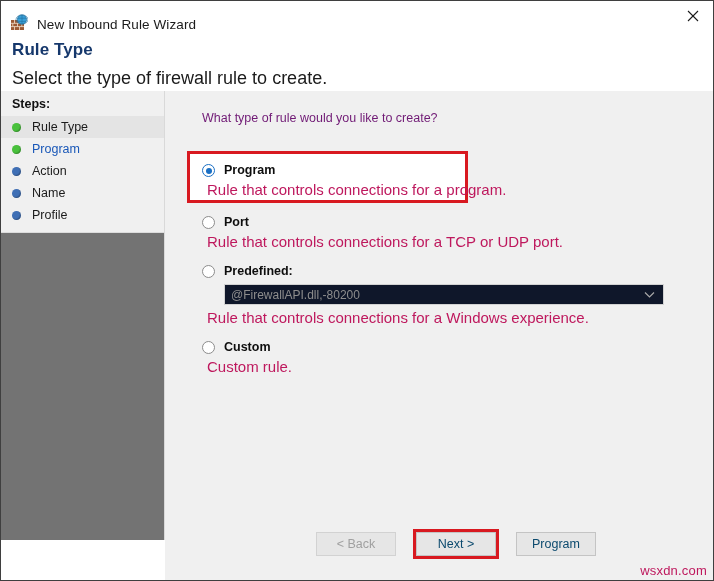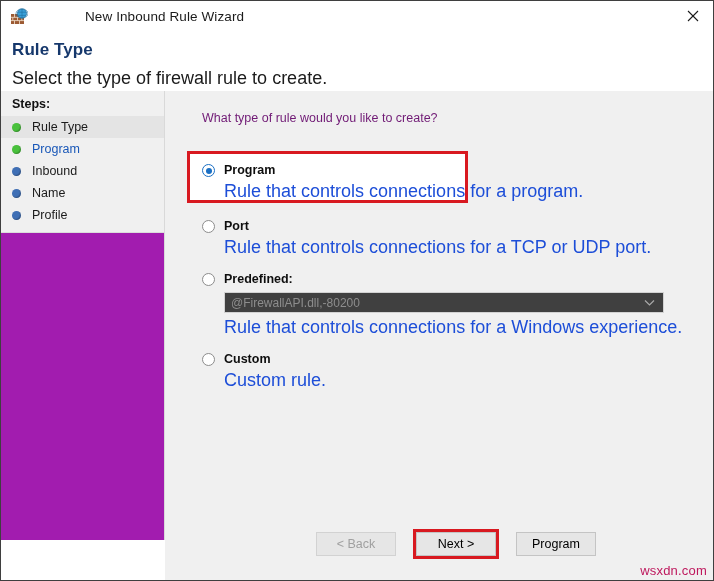--- a/index.html
+++ b/index.html
@@ -22,22 +22,21 @@
   }
 
   
   .titlebar {
     position: absolute;
     left: 0; top: 0;
     width: 714px;
     height: 31px;
     background: #ffffff;
     display: flex;
-    align-items: center;
-    gap: 48px;
+    align-items: flex-end;
   }
   .title-icon {
     margin-left: 9px;
     width: 18px;
     height: 18px;
     position: relative;
     flex: none;
   }
   .title-text {
     margin-left: 9px;
@@ -85,21 +84,21 @@
     position: absolute;
     left: 0; top: 90px;
     width: 712px;
     height: 489px;
   }
   .sidebar {
     position: absolute;
     left: 0; top: 0;
     width: 164px;
     height: 449px;
-    background: #a21caf;
+    background: #737373;
     border-right: 1px solid #d9d9d9;
     box-sizing: border-box;
   }
   .steps-panel {
     position: absolute;
     left: 0; top: 0;
     width: 163px;
     background: #f0f0f0;
     border-bottom: 1px solid #dcdcdc;
     padding-bottom: 6px;
@@ -181,24 +180,24 @@
     border-radius: 50%;
     background: #1a6fc4;
   }
   .option-label {
     font-size: 12.5px;
     font-weight: bold;
     color: #0e0e0e;
     line-height: 14px;
   }
   .option-desc {
-    margin-left: 22px;
+    margin-left: 5px;
     margin-top: 4px;
-    font-size: 18px;
-    color: #1d4ed8;
+    font-size: 15px;
+    color: #be185d;
   }
 
   
   .annot-program {
     position: absolute;
     left: -15px; top: -12px;
     width: 281px;
     height: 52px;
     border: 3px solid #d81920;
     background: #ffffff;
@@ -206,21 +205,21 @@
     z-index: 0;
   }
   .opt-program { position: relative; z-index: 1; padding-bottom: 2px; }
 
   
   .combo {
     margin-left: 22px;
     margin-top: 6px;
     width: 440px;
     height: 21px;
-    background: #404040;
+    background: #0f172a;
     border: 1px solid #d2d2d2;
     box-sizing: border-box;
     display: flex;
     align-items: center;
     position: relative;
   }
   .combo-value {
     font-size: 12px;
     color: #8d8d8d;
     padding-left: 6px;
@@ -251,21 +250,21 @@
     right: 13px;
     top: 22px;
     display: flex;
     gap: 17px;
   }
   .btn {
     width: 80px;
     height: 24px;
     font-size: 12.5px;
     font-family: "Liberation Sans", sans-serif;
-    color: #000000;
+    color: #0c4a6e;
     background: #e6e6e6;
     border: 1px solid #c4c4c4;
     box-sizing: border-box;
     display: flex;
     align-items: center;
     justify-content: center;
   }
   .btn.disabled { color: #a0a0a0; background: #e6e6e6; border-color: #d2d2d2; }
   .btn-wrap { position: relative; display: flex; align-items: center; justify-content: center; }
   .btn-wrap.highlight { padding: 3px; }
@@ -337,21 +336,21 @@
           <span class="step-label">Rule Type</span>
         </div>
 
         <div class="step link">
           <span class="bullet green"></span>
           <span class="step-label">Program</span>
         </div>
 
         <div class="step">
           <span class="bullet blue"></span>
-          <span class="step-label">Inbound</span>
+          <span class="step-label">Action</span>
         </div>
 
         <div class="step">
           <span class="bullet blue"></span>
           <span class="step-label">Name</span>
         </div>
 
         <div class="step">
           <span class="bullet blue"></span>
           <span class="step-label">Profile</span>

